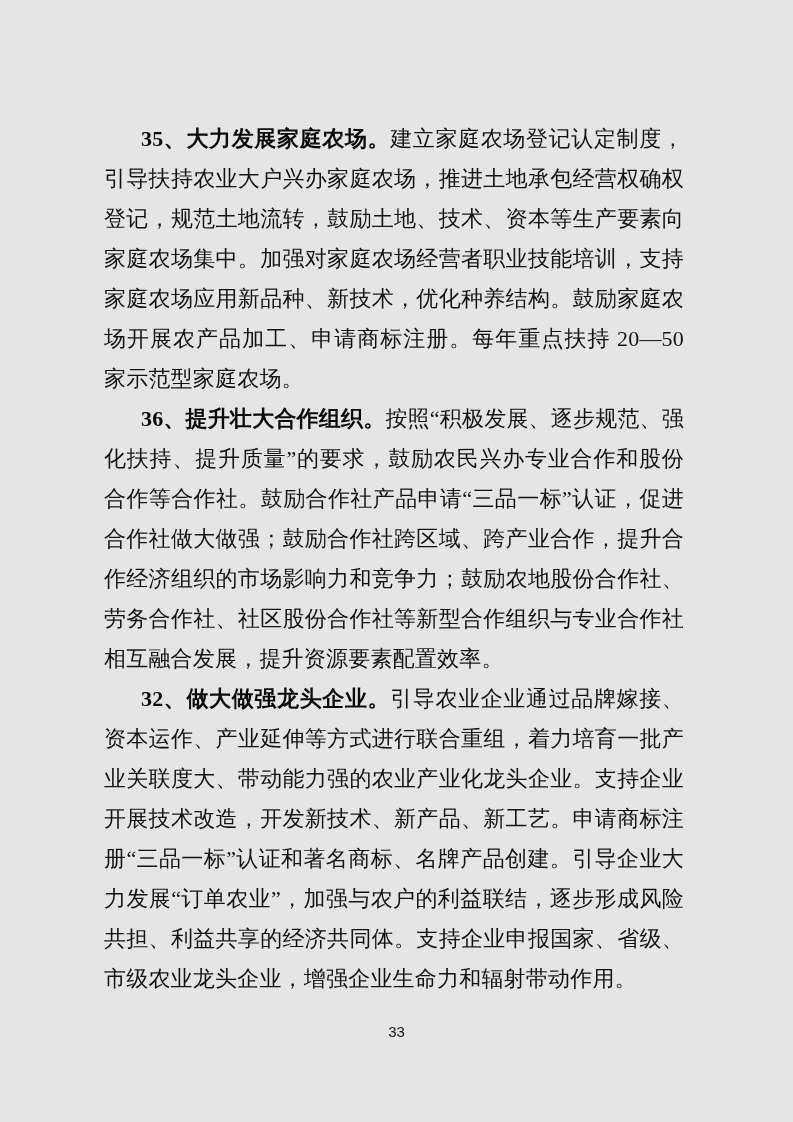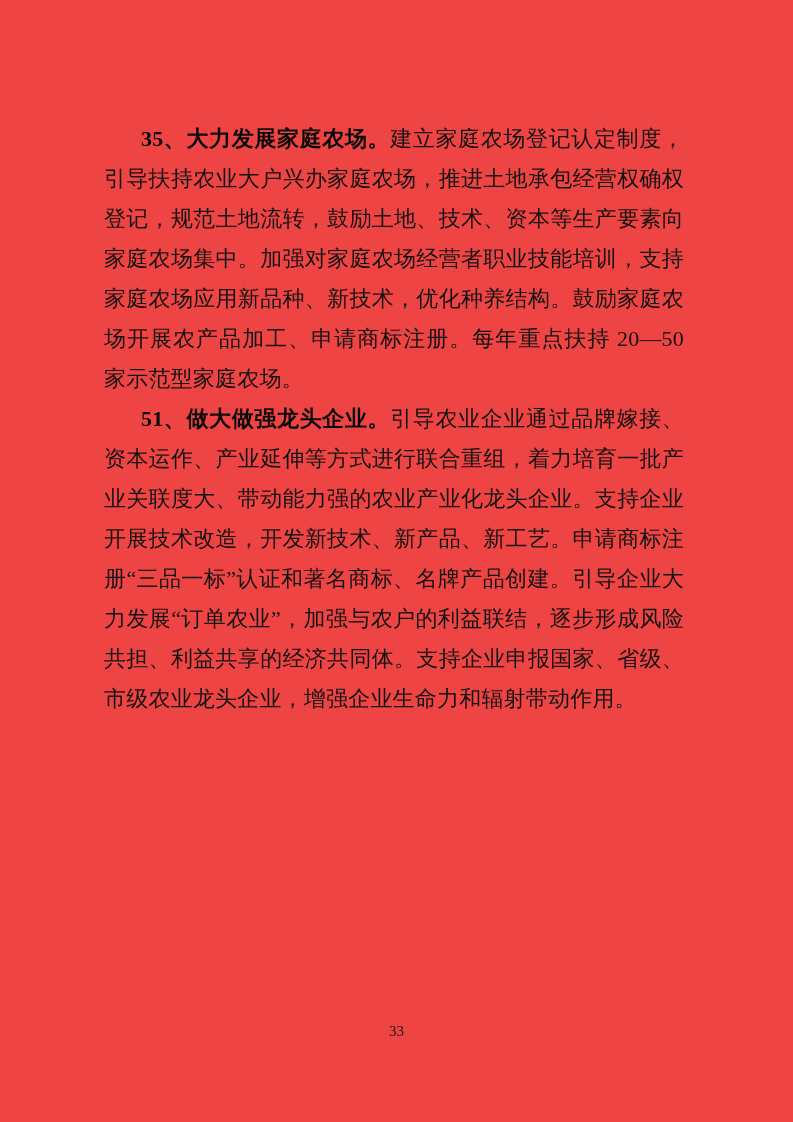--- a/index.html
+++ b/index.html
@@ -4,21 +4,21 @@
 <style>
   html, body {
     margin: 0;
     padding: 0;
     background: #ffffff;
   }
   .page {
     position: relative;
     width: 793px;
     height: 1122px;
-    background: #ef4444;
+    background: #e5e5e5;
     overflow: hidden;
     font-family: "Liberation Serif", "DejaVu Serif", serif;
     color: #121212;
   }
   .content {
     position: absolute;
     left: 104px;
     top: 119px;
     width: 580px;
   }
@@ -37,25 +37,26 @@
     color: #0a0a0a;
   }
   .page-number {
     position: absolute;
     top: 1023px;
     left: 0;
     width: 100%;
     text-align: center;
     font-size: 15px;
     color: #1a1a1a;
-    font-family: Liberation Serif, serif;
+    font-family: Liberation Sans, sans-serif;
   }
 </style>
 </head>
 <body>
 
 <div class="page">
   <div class="content">
     <p class="para"><span class="heading">35、大力发展家庭农场。</span><span>建立家庭农场登记认定制度，引导扶持农业大户兴办家庭农场，推进土地承包经营权确权登记，规范土地流转，鼓励土地、技术、资本等生产要素向家庭农场集中。加强对家庭农场经营者职业技能培训，支持家庭农场应用新品种、新技术，优化种养结构。鼓励家庭农场开展农产品加工、申请商标注册。每年重点扶持 20—50 家示范型家庭农场。</span></p>
-    <p class="para"><span class="heading">51、做大做强龙头企业。</span><span>引导农业企业通过品牌嫁接、资本运作、产业延伸等方式进行联合重组，着力培育一批产业关联度大、带动能力强的农业产业化龙头企业。支持企业开展技术改造，开发新技术、新产品、新工艺。申请商标注册“三品一标”认证和著名商标、名牌产品创建。引导企业大力发展“订单农业”，加强与农户的利益联结，逐步形成风险共担、利益共享的经济共同体。支持企业申报国家、省级、市级农业龙头企业，增强企业生命力和辐射带动作用。</span></p>
+    <p class="para"><span class="heading">36、提升壮大合作组织。</span><span>按照“积极发展、逐步规范、强化扶持、提升质量”的要求，鼓励农民兴办专业合作和股份合作等合作社。鼓励合作社产品申请“三品一标”认证，促进合作社做大做强；鼓励合作社跨区域、跨产业合作，提升合作经济组织的市场影响力和竞争力；鼓励农地股份合作社、劳务合作社、社区股份合作社等新型合作组织与专业合作社相互融合发展，提升资源要素配置效率。</span></p>
+    <p class="para"><span class="heading">32、做大做强龙头企业。</span><span>引导农业企业通过品牌嫁接、资本运作、产业延伸等方式进行联合重组，着力培育一批产业关联度大、带动能力强的农业产业化龙头企业。支持企业开展技术改造，开发新技术、新产品、新工艺。申请商标注册“三品一标”认证和著名商标、名牌产品创建。引导企业大力发展“订单农业”，加强与农户的利益联结，逐步形成风险共担、利益共享的经济共同体。支持企业申报国家、省级、市级农业龙头企业，增强企业生命力和辐射带动作用。</span></p>
   </div>
   <div class="page-number">33</div>
 </div>
 
 </body></html>

